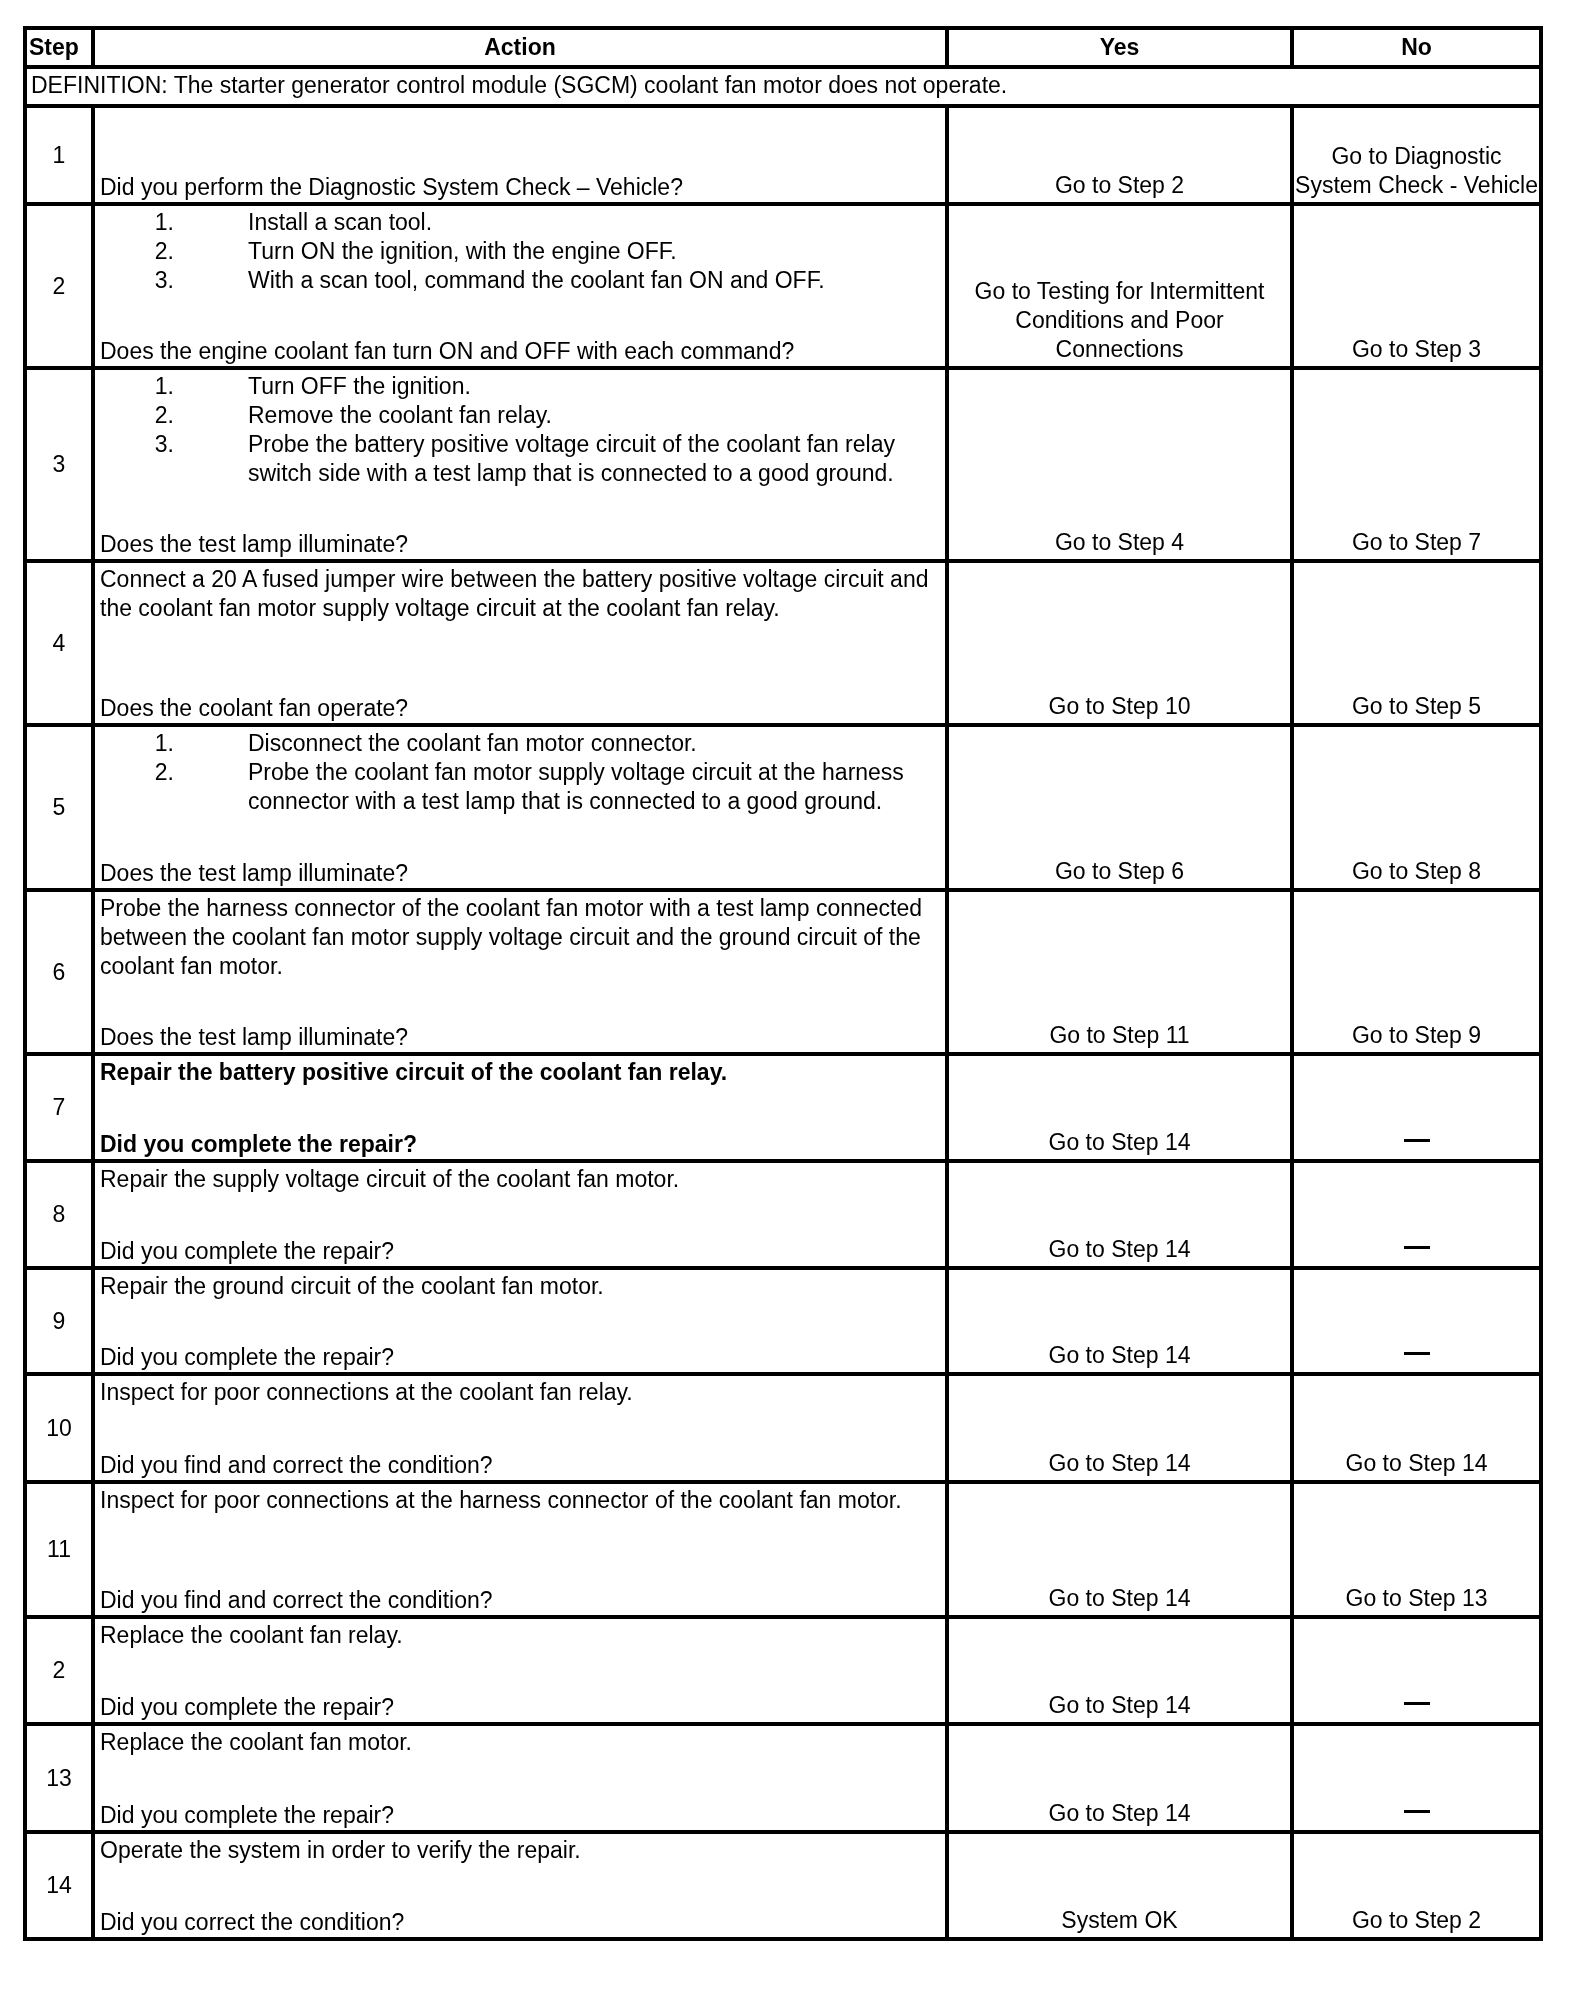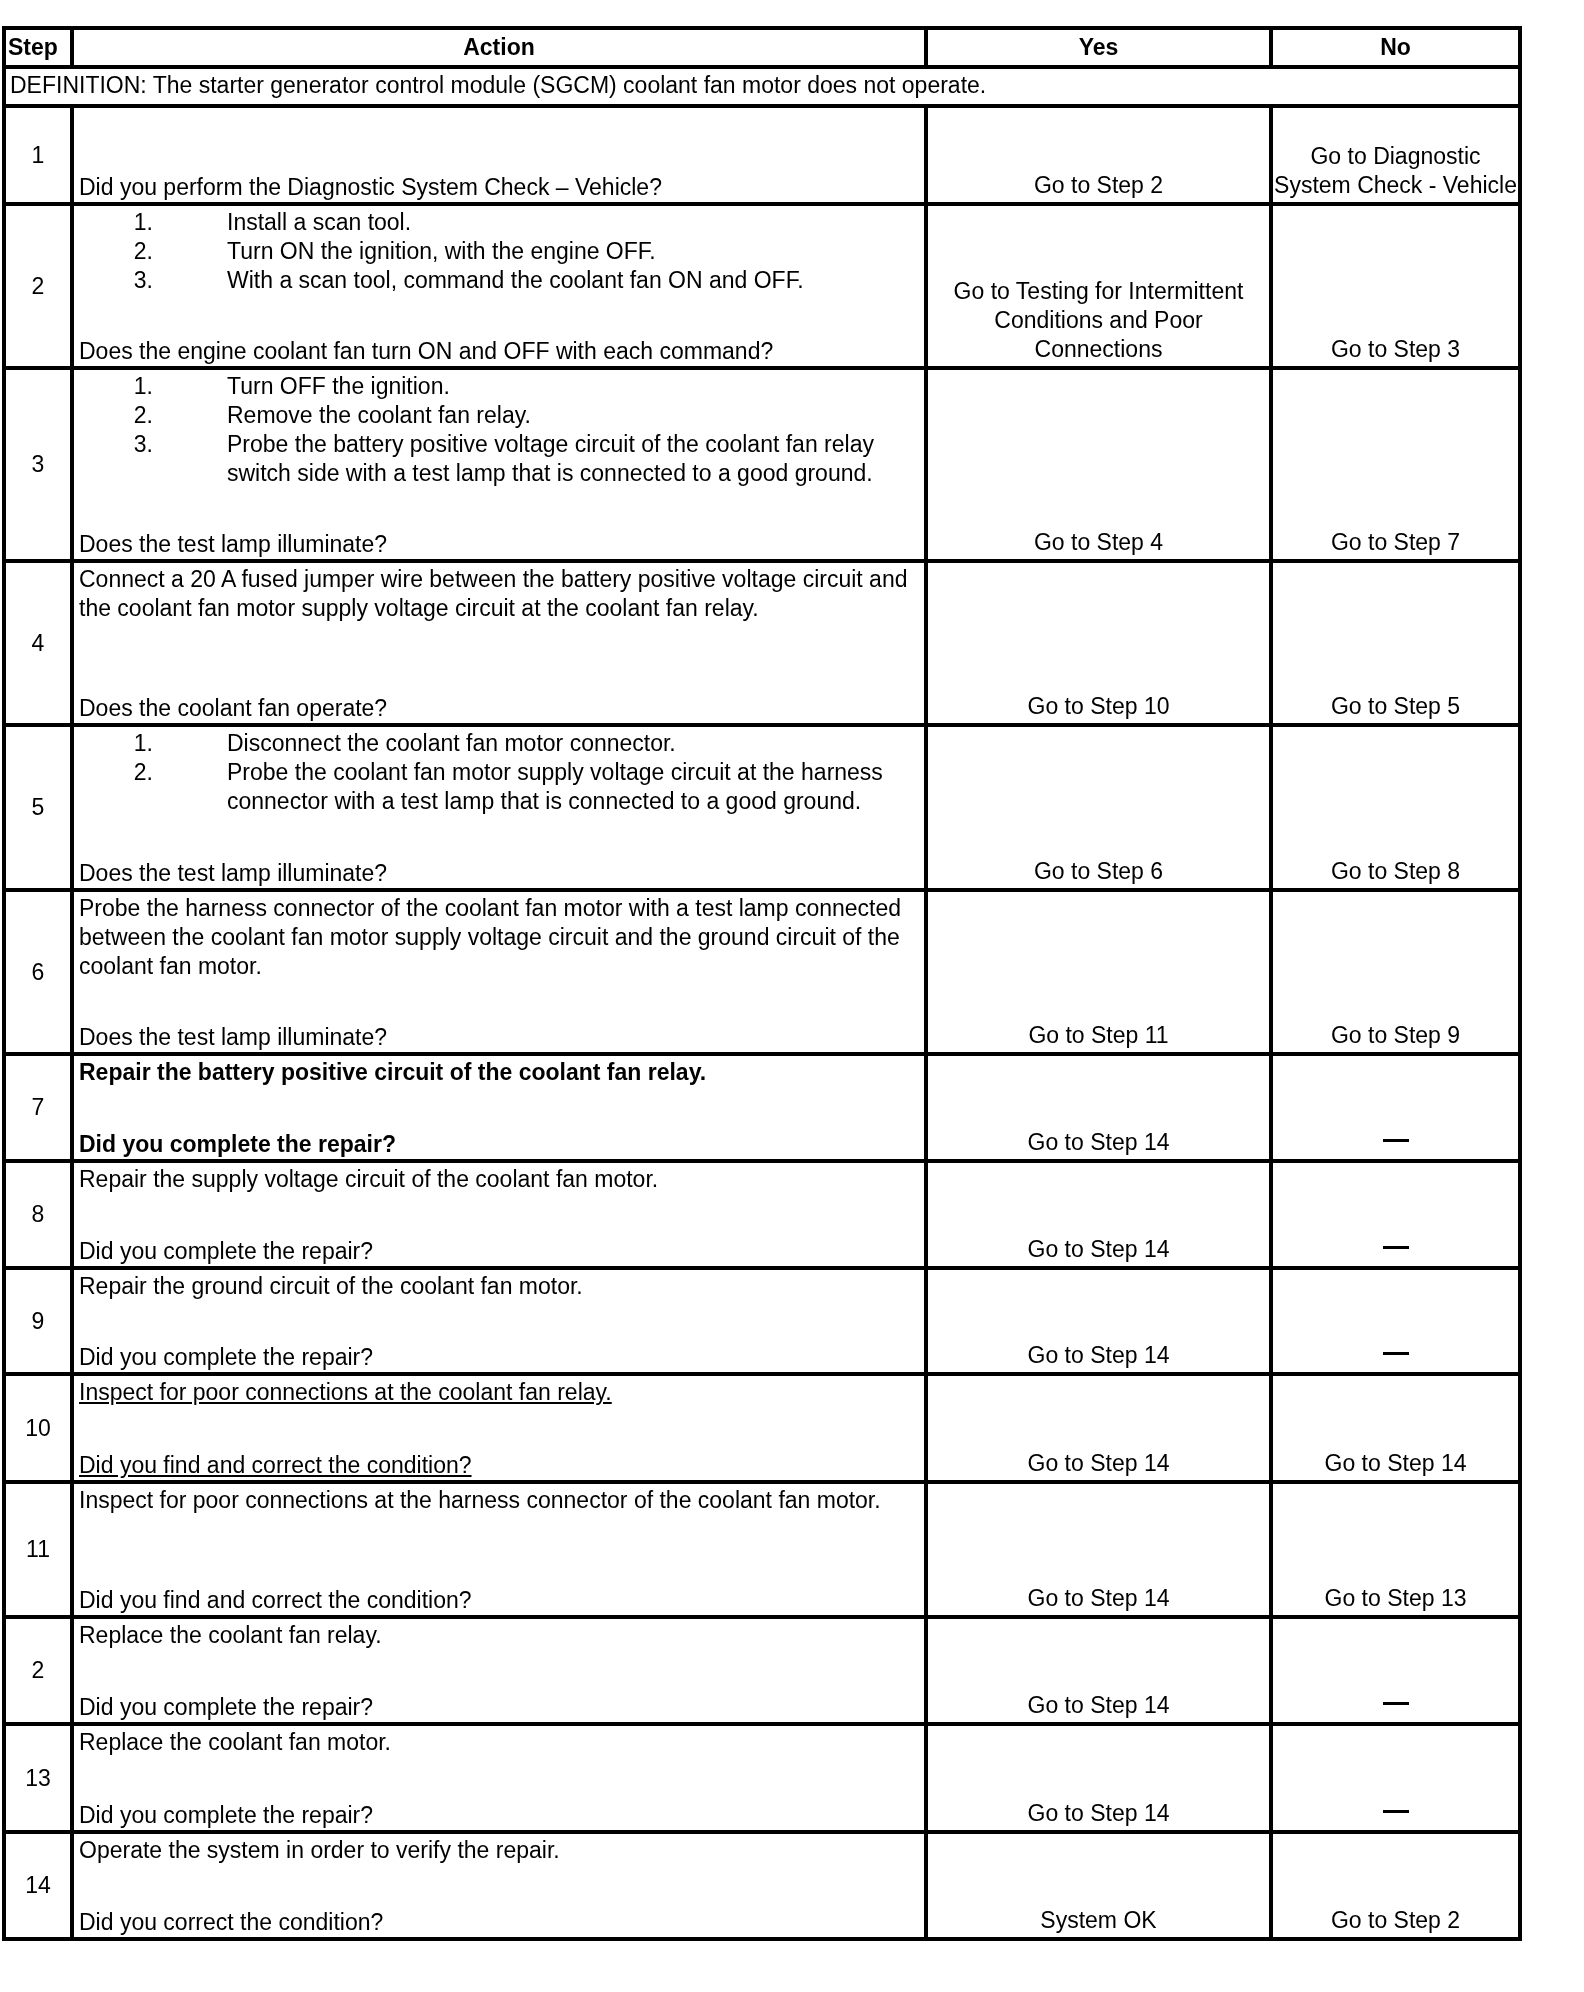--- a/index.html
+++ b/index.html
@@ -1,18 +1,18 @@
 <!DOCTYPE html>
 <html><head>
 <meta charset="utf-8">
 <style>
   html, body { margin: 0; padding: 0; background: #ffffff; }
   body { width: 1584px; height: 1992px; position: relative; font-family: "Liberation Sans", sans-serif; color: #000; }
   table.diag {
-    position: absolute; left: 2px; top: 26px;
+    position: absolute; left: 23px; top: 26px;
     border-collapse: collapse; table-layout: fixed;
     width: 1520px;
   }
   table.diag td, table.diag th {
     border: 4px solid #000;
     padding: 0;
     font-size: 23px;
     line-height: 29px;
     vertical-align: top;
     overflow: hidden;
@@ -224,21 +224,21 @@
         <div class="question">Did you complete the repair?</div>
       </div>
     </td>
     <td class="yes">Go to Step 14</td>
     <td class="no"><span class="dash"></span></td>
   </tr>
 
   <tr style="height: 106px;">
     <td class="step">10</td>
     <td class="action">
-      <div class="action-wrap" style="height: 102px; text-decoration: underline;">
+      <div class="action-wrap" style="height: 102px;">
         <div class="top-part">
           <div class="instruction">Inspect for poor connections at the coolant fan relay.</div>
 
         </div>
         <div class="question">Did you find and correct the condition?</div>
       </div>
     </td>
     <td class="yes">Go to Step 14</td>
     <td class="no">Go to Step 14</td>
   </tr>

